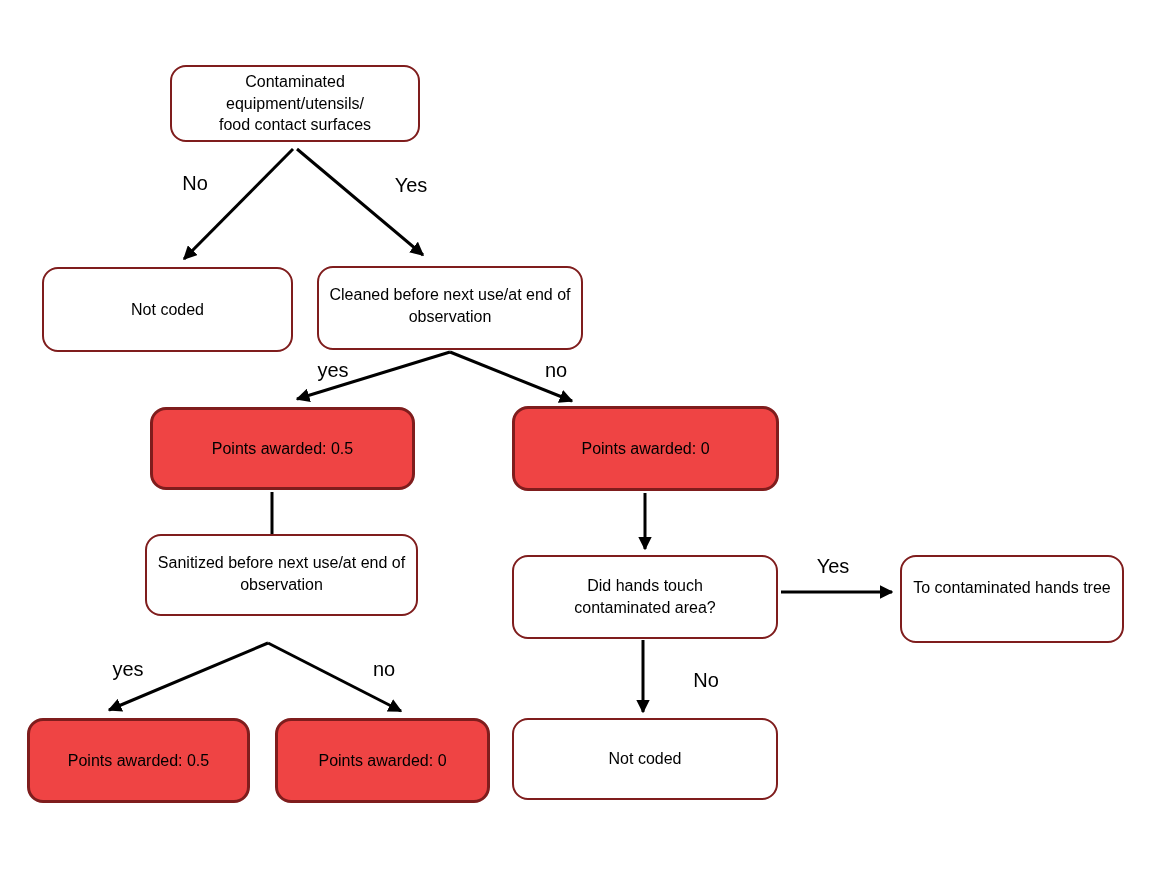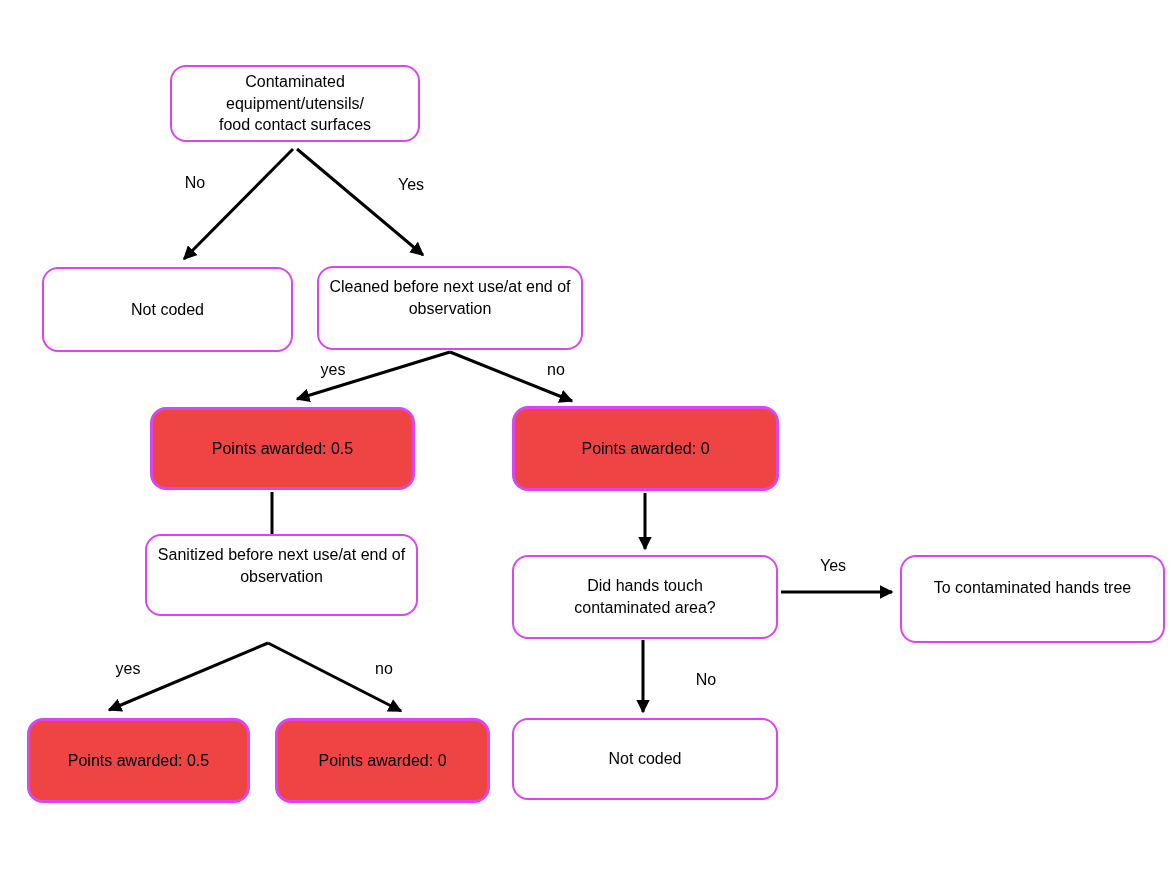--- a/index.html
+++ b/index.html
@@ -20,47 +20,47 @@
     position: absolute;
     left: 0;
     top: 0;
     width: 1176px;
     height: 870px;
     pointer-events: none;
   }
   .node {
     position: absolute;
     box-sizing: border-box;
-    border: 2px solid #d946ef;
+    border: 2px solid #7f1d1d;
     border-radius: 16px;
     background: #ffffff;
     display: flex;
     align-items: center;
     justify-content: center;
     text-align: center;
     font-size: 16px;
     line-height: 1.35;
     white-space: pre-line;
     padding: 4px 6px;
   }
   .node.gray {
     background: #ef4444;
     border-width: 3px;
   }
   .node.v-top {
     align-items: flex-start;
-    padding-top: 8px;
+    padding-top: 16px;
   }
   .node.lift {
     padding-bottom: 26px;
   }
   .edge-label {
     position: absolute;
     transform: translate(-50%, -50%);
-    font-size: 16px;
+    font-size: 20px;
     white-space: nowrap;
   }
 </style>
 </head>
 <body>
 
 <div id="canvas">
 
   <svg id="edges-svg" viewBox="0 0 1176 870">
     <defs>
@@ -93,21 +93,21 @@
   <div class="node gray" style="left:150px; top:407px; width:265px; height:83px;">Points awarded: 0.5</div>
 
   <div class="node gray" style="left:512px; top:406px; width:267px; height:85px;">Points awarded: 0</div>
 
   <div class="node v-top" style="left:145px; top:534px; width:273px; height:82px;">Sanitized before next use/at end of
 observation</div>
 
   <div class="node" style="left:512px; top:555px; width:266px; height:84px;">Did hands touch
 contaminated area?</div>
 
-  <div class="node lift" style="left:900px; top:555px; width:265px; height:88px;">To contaminated hands tree</div>
+  <div class="node lift" style="left:900px; top:555px; width:224px; height:88px;">To contaminated hands tree</div>
 
   <div class="node gray" style="left:27px; top:718px; width:223px; height:85px;">Points awarded: 0.5</div>
 
   <div class="node gray" style="left:275px; top:718px; width:215px; height:85px;">Points awarded: 0</div>
 
   <div class="node" style="left:512px; top:718px; width:266px; height:82px;">Not coded</div>
 
   <div class="edge-label" style="left:195px; top:183px;">No</div>
 
   <div class="edge-label" style="left:411px; top:185px;">Yes</div>

